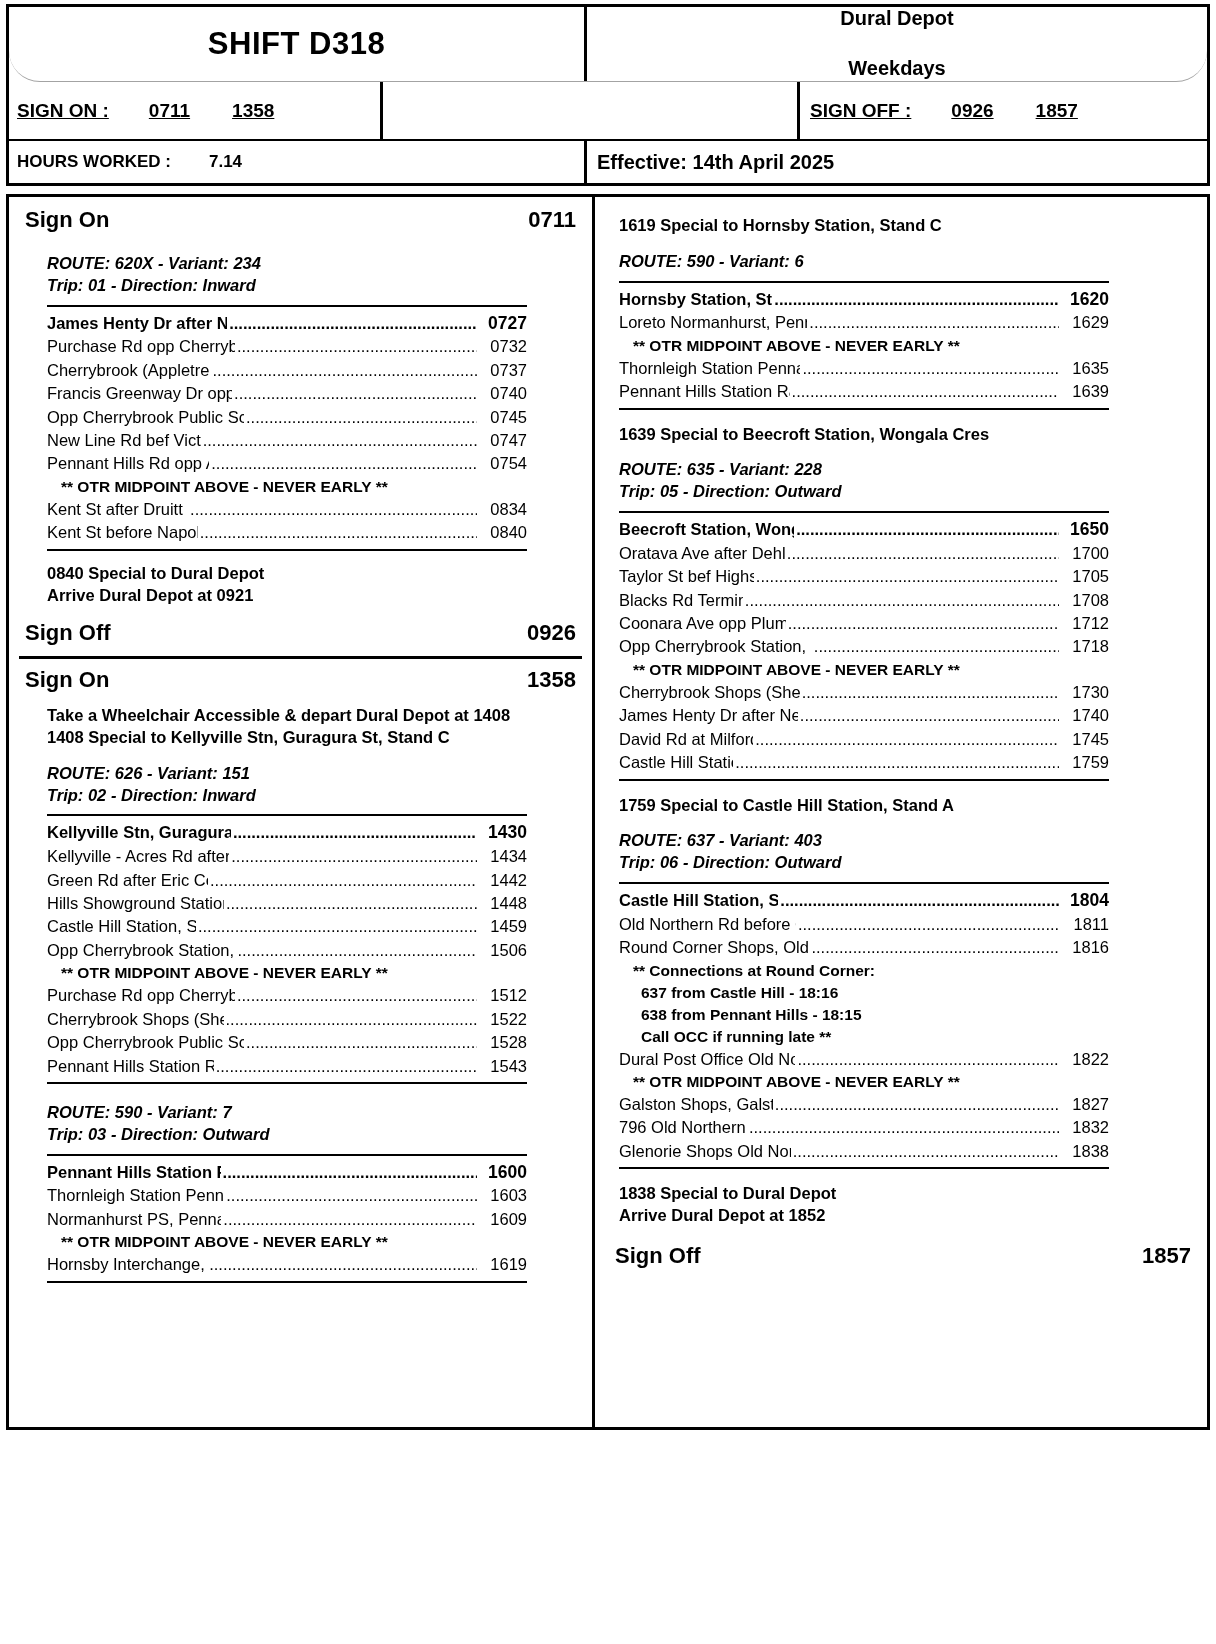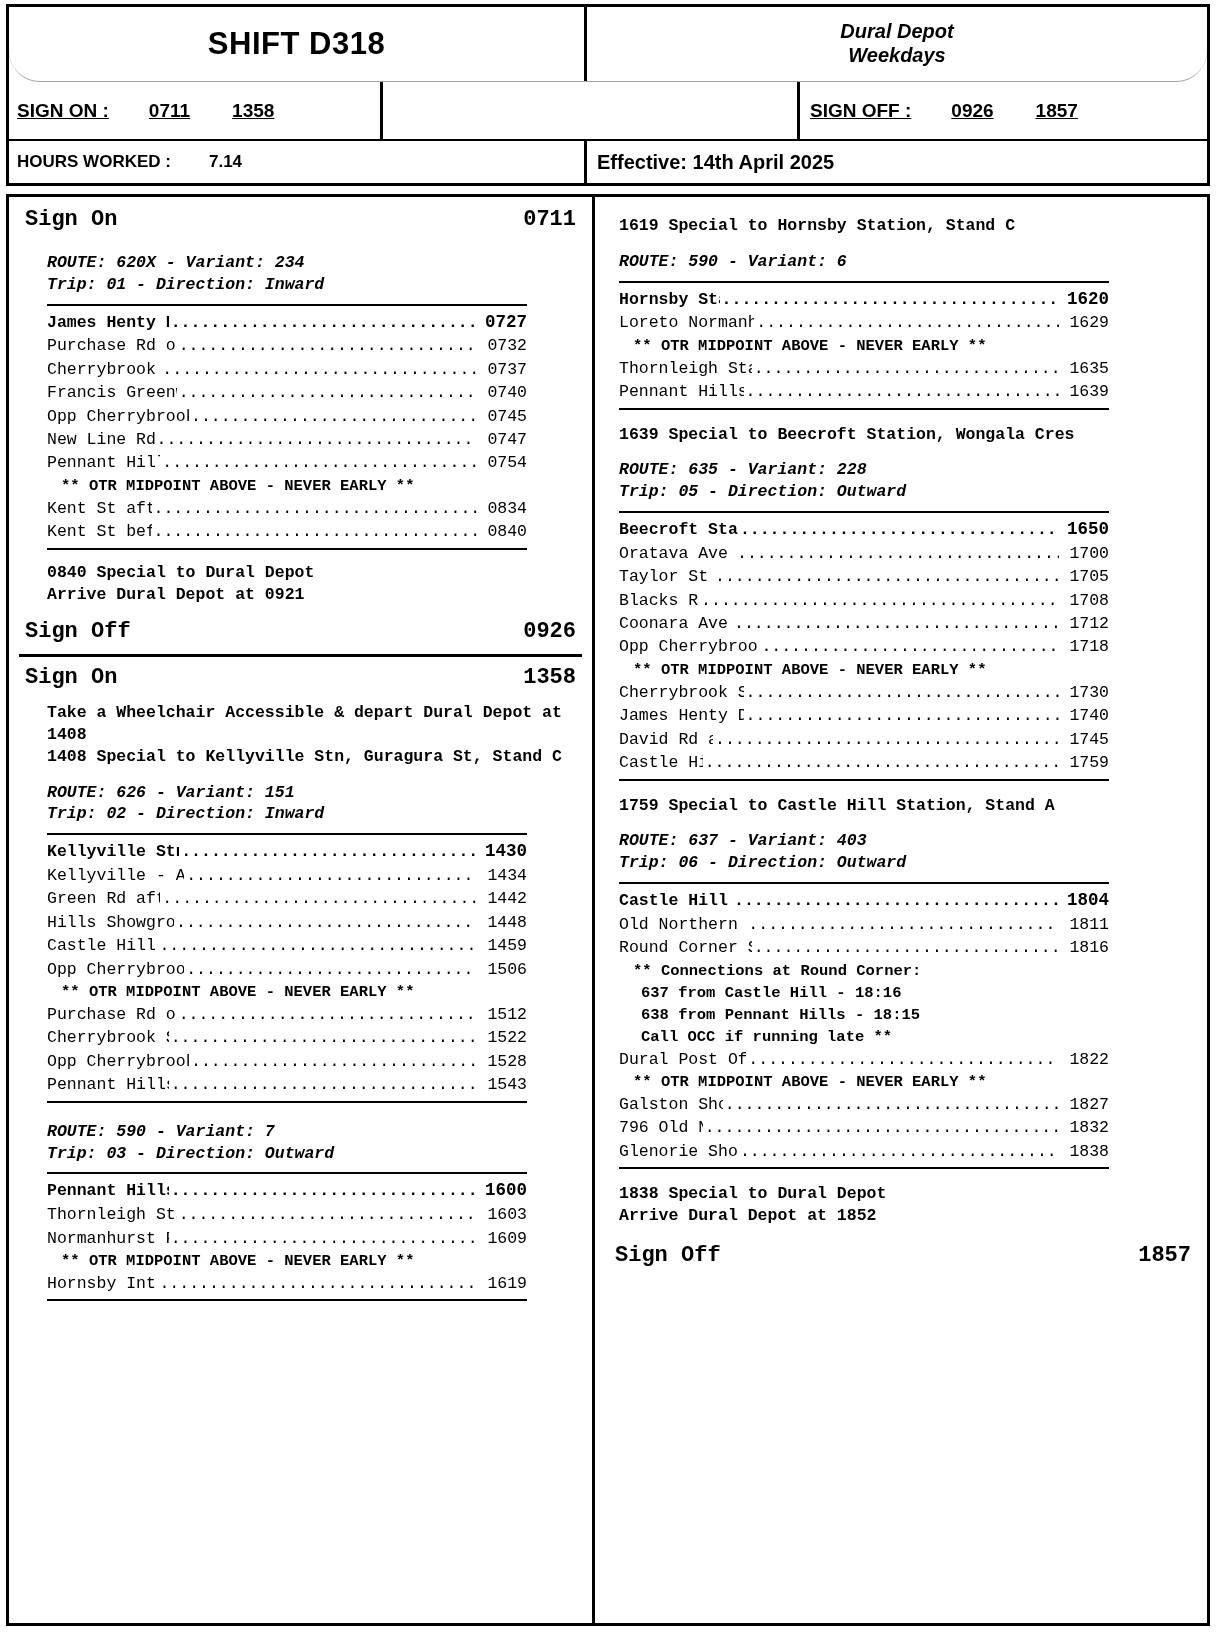--- a/index.html
+++ b/index.html
@@ -47,24 +47,23 @@
     border-right: 3px solid #000;
   }
   .shift-title {
     font-size: 31px;
     font-weight: bold;
     letter-spacing: 0.5px;
   }
   .depot-cell {
     flex: 1;
     height: 74px;
-    justify-content: center;
+    justify-content: space-between;
     flex-direction: column;
     text-align: center;
-    font-style: italic;
   }
   .depot-line {
     font-size: 20px;
     font-weight: bold;
     line-height: 1.18;
   }
 
   .signon-cell {
     width: 374px;
     height: 57px;
@@ -106,23 +105,22 @@
   .hours-lbl { font-size: 17px; font-weight: bold; }
   .hours-val { font-size: 17px; font-weight: bold; margin-left: 38px; }
   .effective-txt { font-size: 20px; font-weight: bold; text-align: right; }
 
   
   .body-box {
     border: 3px solid #000;
     box-sizing: border-box;
     width: 1204px;
     margin: 8px auto 0 auto;
-    height: 1432px;
+    height: 1236px;
     display: flex;
-    font-family: Liberation Mono, monospace;
   }
   .col {
     box-sizing: border-box;
     padding: 6px 10px 0 10px;
   }
   .col-left {
     width: 586px;
     border-right: 3px solid #000;
   }
   .col-right {

